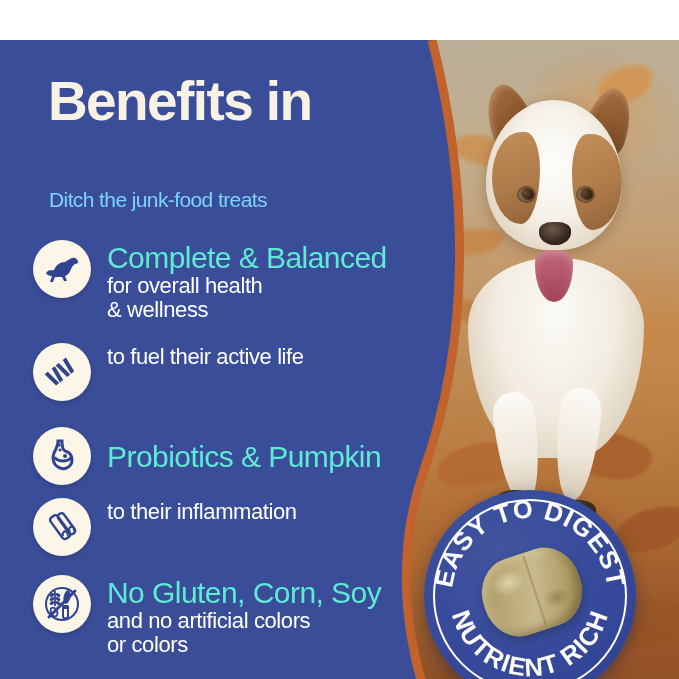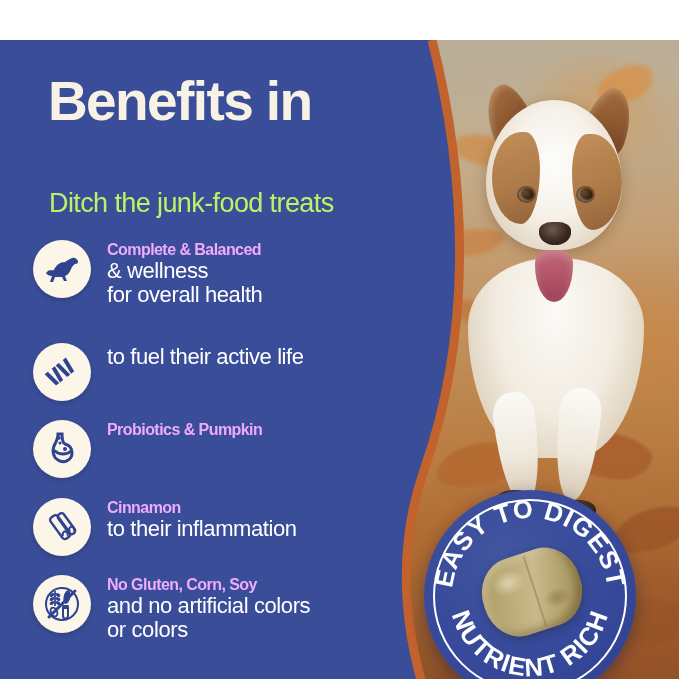--- a/index.html
+++ b/index.html
@@ -139,22 +139,22 @@
     font-weight: bold;
     font-size: 55px;
     line-height: .93;
     letter-spacing: -1.6px;
   }
   .headline .l2 { display: block; }
   .subhead {
     position: absolute;
     left: 49px; top: 148px;
     width: 370px;
-    color: #bef264;
-    font-size: 27px;
+    color: #7dd3fc;
+    font-size: 21px;
     letter-spacing: -.6px;
   }
 
   
   .benefits {
     position: absolute;
     left: 33px; top: 200px;
     width: 390px;
   }
   .benefit {
@@ -166,23 +166,23 @@
   .b-icon {
     flex: none;
     width: 58px; height: 58px;
     border-radius: 50%;
     background: #fbf6e8;
     display: flex; align-items: center; justify-content: center;
     box-shadow: 0 2px 5px rgba(0,0,0,.18);
   }
   .b-text { padding-top: 2px; }
   .b-title {
-    color: #f0abfc;
-    font-weight: bold;
-    font-size: 16px;
+    color: #5eead4;
+    font-weight: normal;
+    font-size: 30px;
     line-height: 1.06;
     letter-spacing: -.55px;
     white-space: nowrap;
   }
   .b-desc {
     color: #ffffff;
     font-size: 22px;
     line-height: 1.1;
     letter-spacing: -.4px;
   }
@@ -273,42 +273,42 @@
   <div class="benefits">
 
     <div class="benefit" style="top:0px;left:0;">
       <div class="b-icon">
         <svg width="40" height="40" viewBox="0 0 40 40">
           <path d="M4,24 C7,20 9,22 12,21 C14,16 18,13 23,13 C25,12 27,10 30,9 C33,8 35,10 36,12 C36.5,14 35,15 33,15 C31,16 30,18 29,20 C28,23 26,26 23,27 L25,32 L22,32 L20,28 L13,28 L11,33 L8,33 L10,27 C7,27 5,26 4,24 Z" fill="#2f4391"></path>
         </svg>
       </div>
       <div class="b-text">
         <div class="b-title">Complete &amp; Balanced</div>
+        <div class="b-desc">for overall health</div>
         <div class="b-desc">&amp; wellness</div>
-        <div class="b-desc">for overall health</div>
       </div>
     </div>
 
     <div class="benefit" style="top:103px;left:0;">
       <div class="b-icon">
         <svg width="38" height="38" viewBox="0 0 38 38">
           <g transform="rotate(-38 19 19)" fill="#2f4391">
             <path d="M4,10 L8,10 L10,26 L6,26 Z"></path>
             <path d="M11,26 L15,26 L17,10 L13,10 Z"></path>
             <path d="M18,10 L22,10 L24,26 L20,26 Z"></path>
             <path d="M25,26 L29,26 L31,10 L27,10 Z"></path>
           </g>
         </svg>
       </div>
       <div class="b-text">
         <div class="b-desc">to fuel their active life</div>
       </div>
     </div>
 
-    <div class="benefit" style="top:180px;left:0;">
+    <div class="benefit" style="top:187px;left:0;align-items:center;">
       <div class="b-icon">
         <svg width="38" height="38" viewBox="0 0 38 38">
           <path d="M15,4 C15,9 13,12 11,16 C9,21 10,27 15,30 C21,34 29,30 29,23 C29,18 26,15 22,14 C20,13 19,10 19,4 Z" fill="none" stroke="#2f4391" stroke-width="3" stroke-linecap="round"></path>
           <path d="M12,21 C16,25 24,25 28,21" fill="none" stroke="#2f4391" stroke-width="3" stroke-linecap="round"></path>
           <circle cx="16" cy="8" r="1.8" fill="#2f4391"></circle>
           <circle cx="17" cy="13" r="1.5" fill="#2f4391"></circle>
           <circle cx="22" cy="19" r="2" fill="#2f4391"></circle>
         </svg>
       </div>
       <div class="b-text">
@@ -321,21 +321,20 @@
         <svg width="38" height="38" viewBox="0 0 38 38">
           <g transform="rotate(-36 19 19)">
             <rect x="13" y="5" width="9" height="26" rx="3" fill="none" stroke="#2f4391" stroke-width="2.4"></rect>
             <rect x="21" y="7" width="7" height="24" rx="3" fill="none" stroke="#2f4391" stroke-width="2.4"></rect>
             <path d="M15,27 a2.5,2.5 0 1,1 3,2" fill="none" stroke="#2f4391" stroke-width="2"></path>
             <path d="M23,27 a2.5,2.5 0 1,1 3,2" fill="none" stroke="#2f4391" stroke-width="2"></path>
           </g>
         </svg>
       </div>
       <div class="b-text">
-        <div class="b-title">Cinnamon</div>
         <div class="b-desc">to their inflammation</div>
       </div>
     </div>
 
     <div class="benefit" style="top:335px;left:0;">
       <div class="b-icon">
         <svg width="40" height="40" viewBox="0 0 40 40">
           <circle cx="20" cy="20" r="16" fill="none" stroke="#2f4391" stroke-width="2"></circle>
           <g fill="#2f4391">
             <path d="M13,7 L13,22" stroke="#2f4391" stroke-width="1.8"></path>

